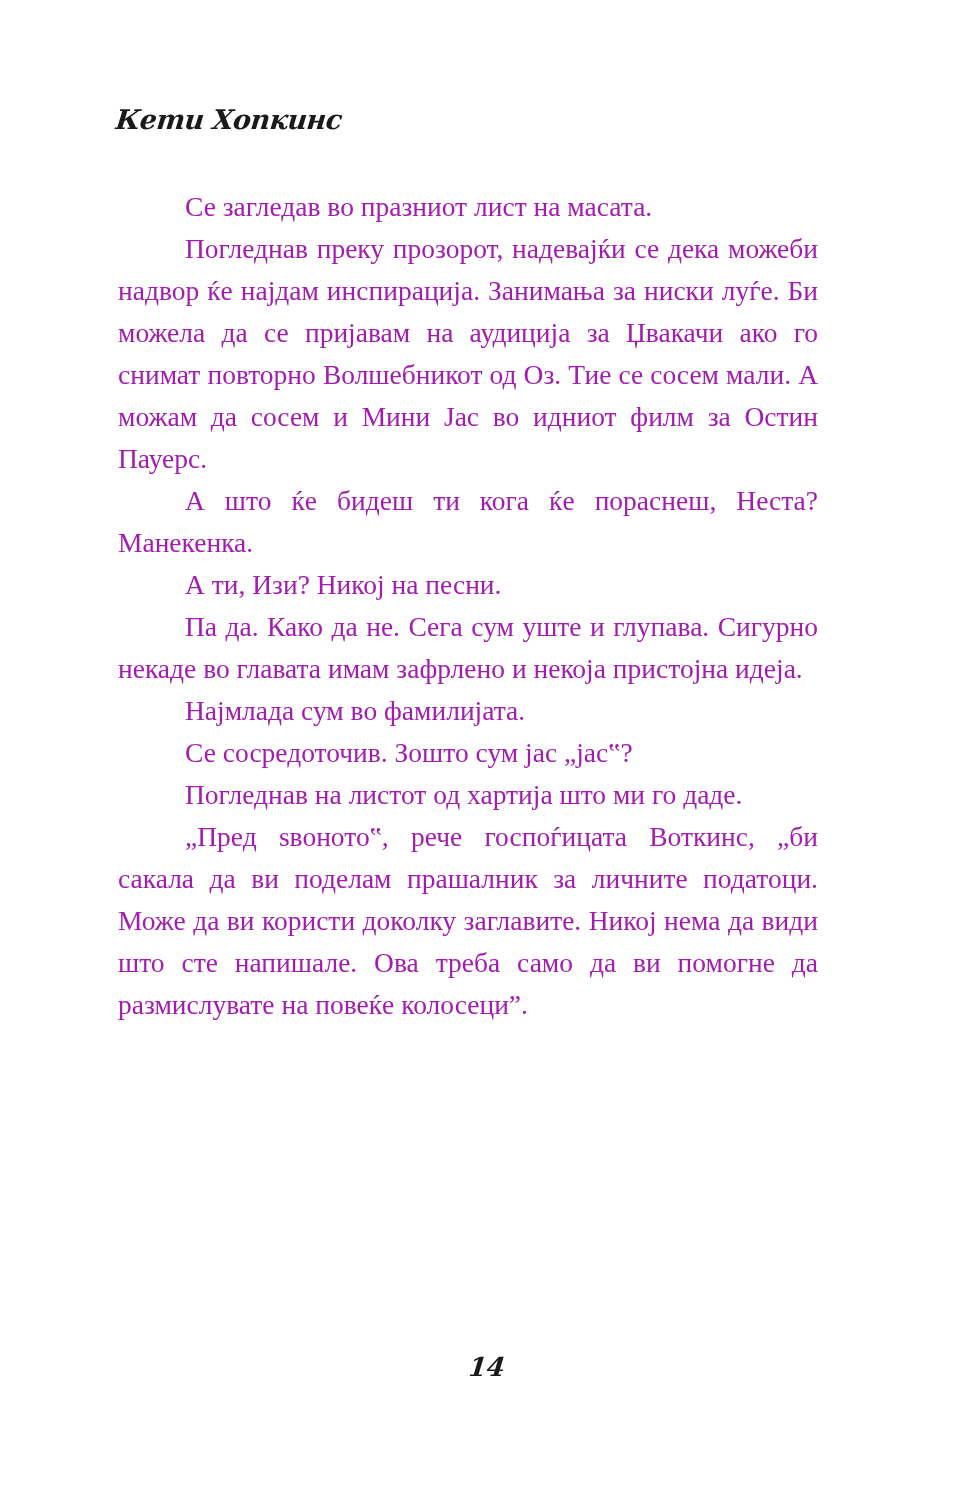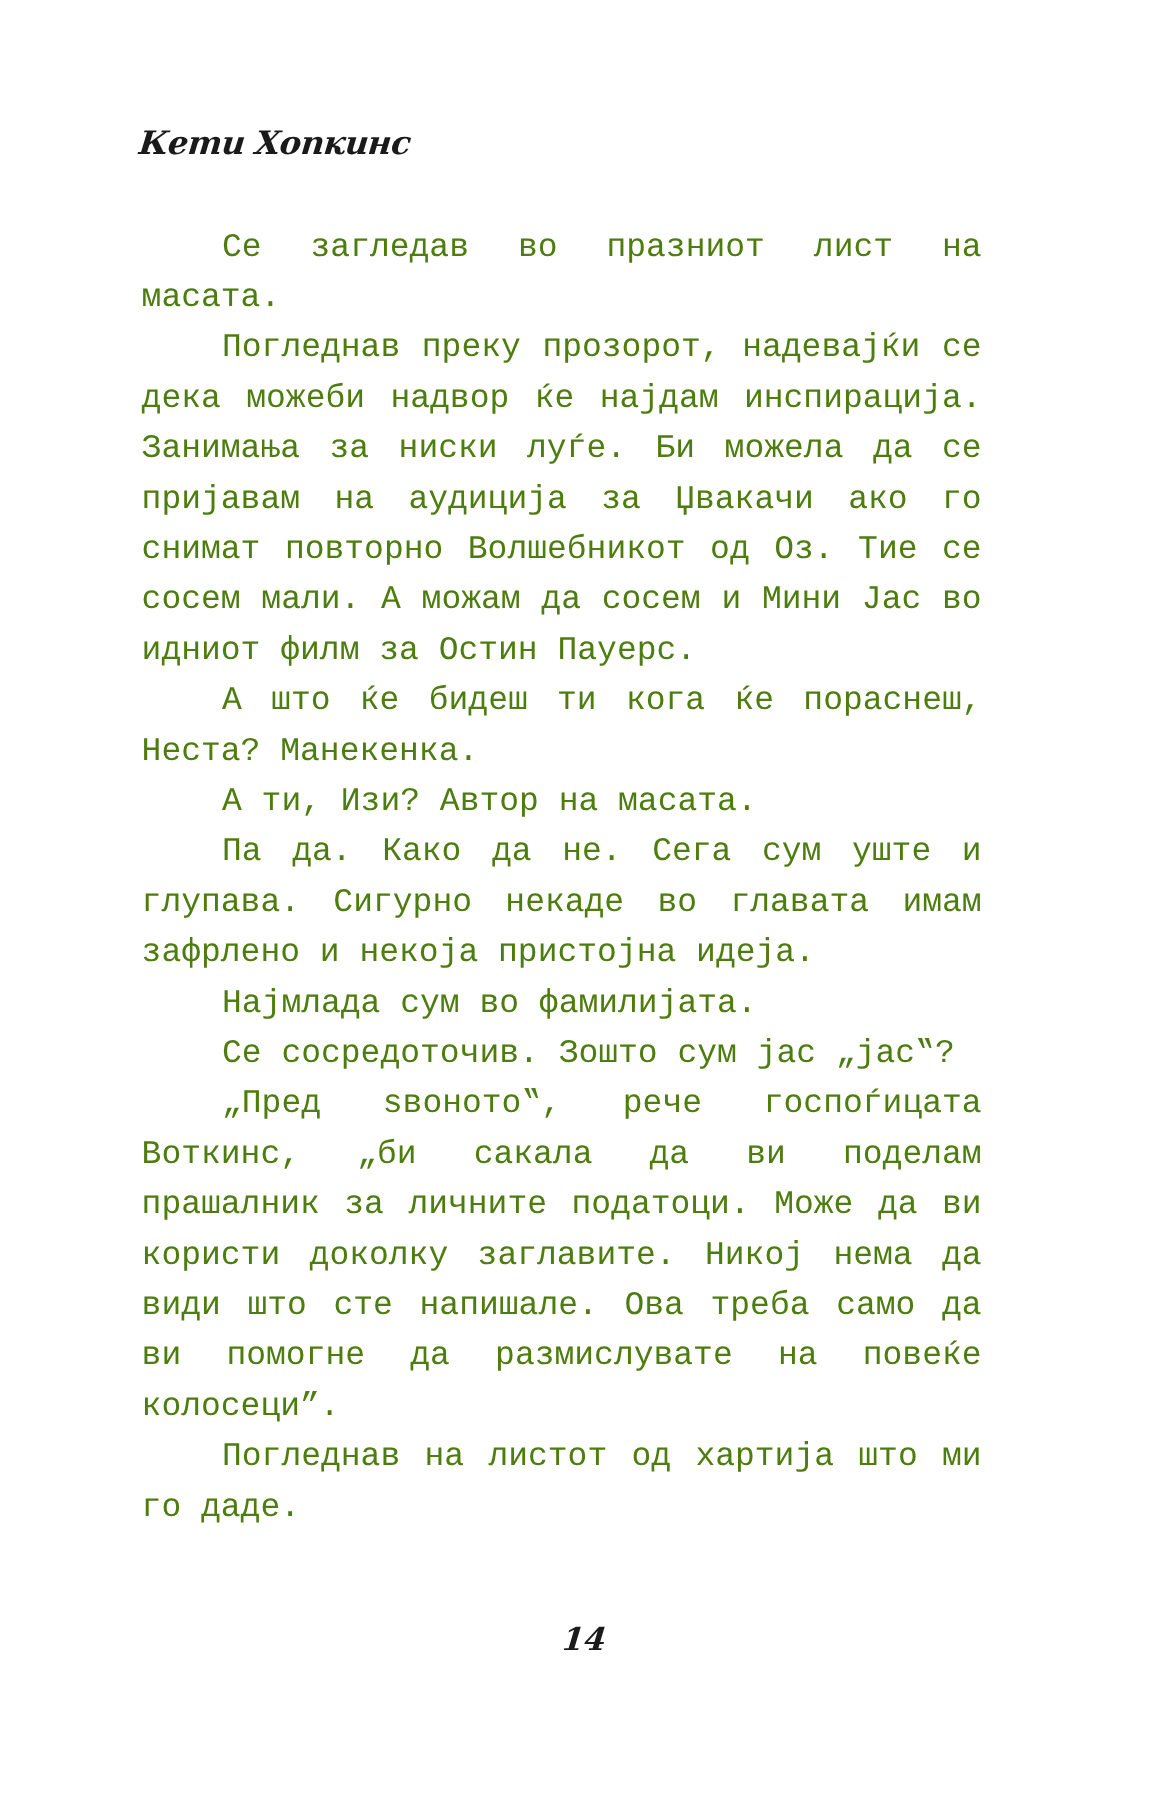--- a/index.html
+++ b/index.html
@@ -40,27 +40,27 @@
   
   .text-column {
     position: absolute;
     left: 118px;
     top: 186px;
     width: 700px;
   }
 
   .para {
     margin: 0;
-    font-family: Liberation Mono, monospace;
+    font-family: Liberation Serif, serif;
     font-size: 27.5px;
     line-height: 42px;
     text-align: justify;
     text-justify: inter-word;
     text-indent: 67px;
-    color: #4d7c0f;
+    color: #a21caf;
     hyphens: manual;
     -webkit-hyphens: manual;
   }
 
   
   .folio {
     position: absolute;
     left: 0;
     right: 0;
     top: 1352px;
@@ -77,23 +77,23 @@
 <body>
 
 <div class="page">
 
   <div class="running-head">Кети Хопкинс</div>
 
   <div class="text-column">
     <p class="para">Се загледав во празниот лист на масата.</p>
     <p class="para">Погледнав преку прозорот, надевајќи се дека можеби надвор ќе најдам инспирација. Занимања за ниски луѓе. Би можела да се пријавам на аудиција за Џвакачи ако го снимат повторно Волшебникот од Оз. Тие се сосем мали. А можам да сосем и Мини Јас во идниот филм за Остин Пауерс.</p>
     <p class="para">А што ќе бидеш ти кога ќе пораснеш, Неста? Манекенка.</p>
-    <p class="para">А ти, Изи? Автор на масата.</p>
+    <p class="para">А ти, Изи? Никој на песни.</p>
     <p class="para">Па да. Како да не. Сега сум уште и глупава. Сигурно некаде во главата имам зафрлено и некоја пристојна идеја.</p>
     <p class="para">Најмлада сум во фамилијата.</p>
     <p class="para">Се сосредоточив. Зошто сум јас „јас‟?</p>
+    <p class="para">Погледнав на листот од хартија што ми го даде.</p>
     <p class="para">„Пред ѕвоното‟, рече госпоѓицата Воткинс, „би сакала да ви поделам прашалник за личните пода­тоци. Може да ви користи доколку заглавите. Никој нема да види што сте напишале. Ова треба само да ви помогне да размислувате на повеќе колосеци”.</p>
-    <p class="para">Погледнав на листот од хартија што ми го даде.</p>
   </div>
 
   <div class="folio">14</div>
 
 </div>
 
 </body></html>

